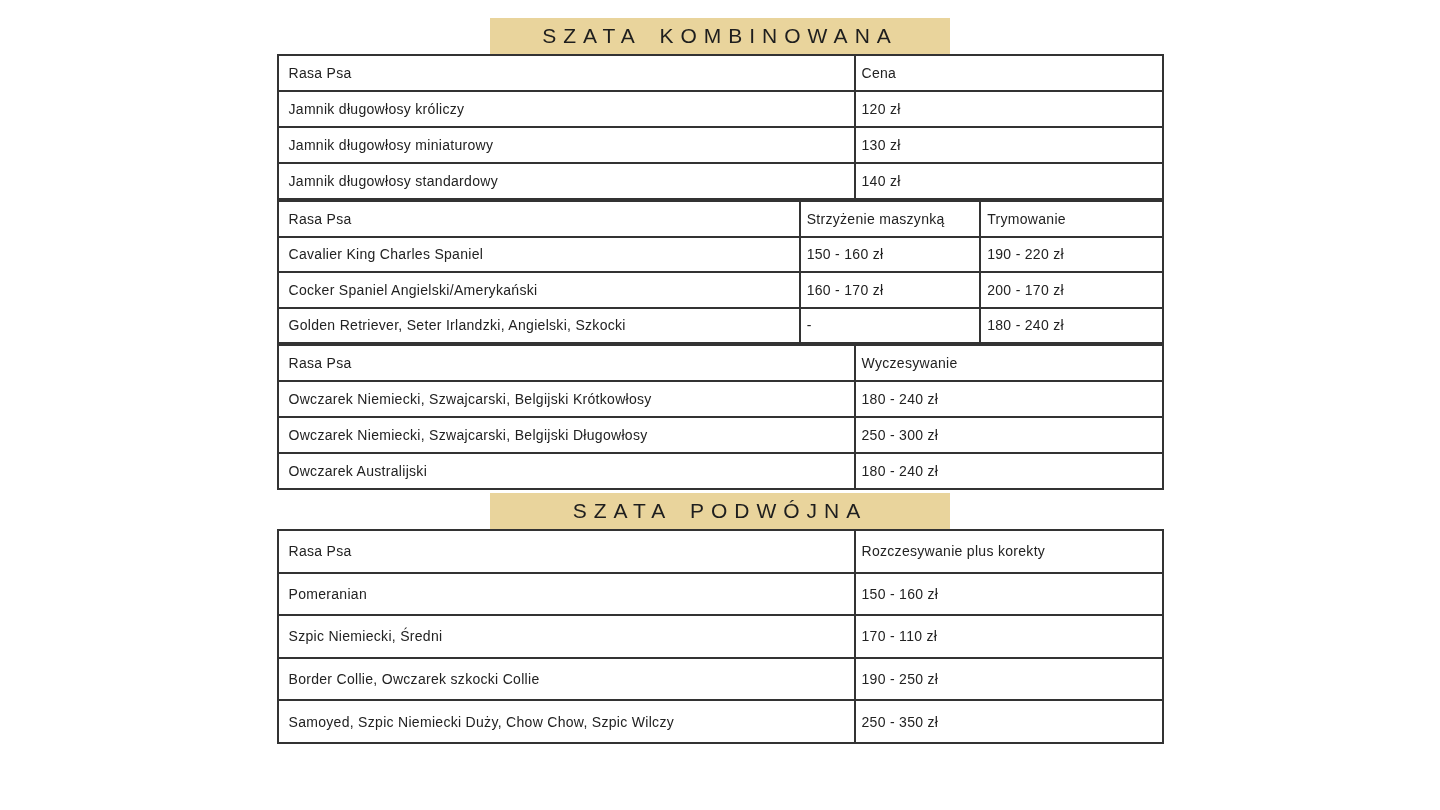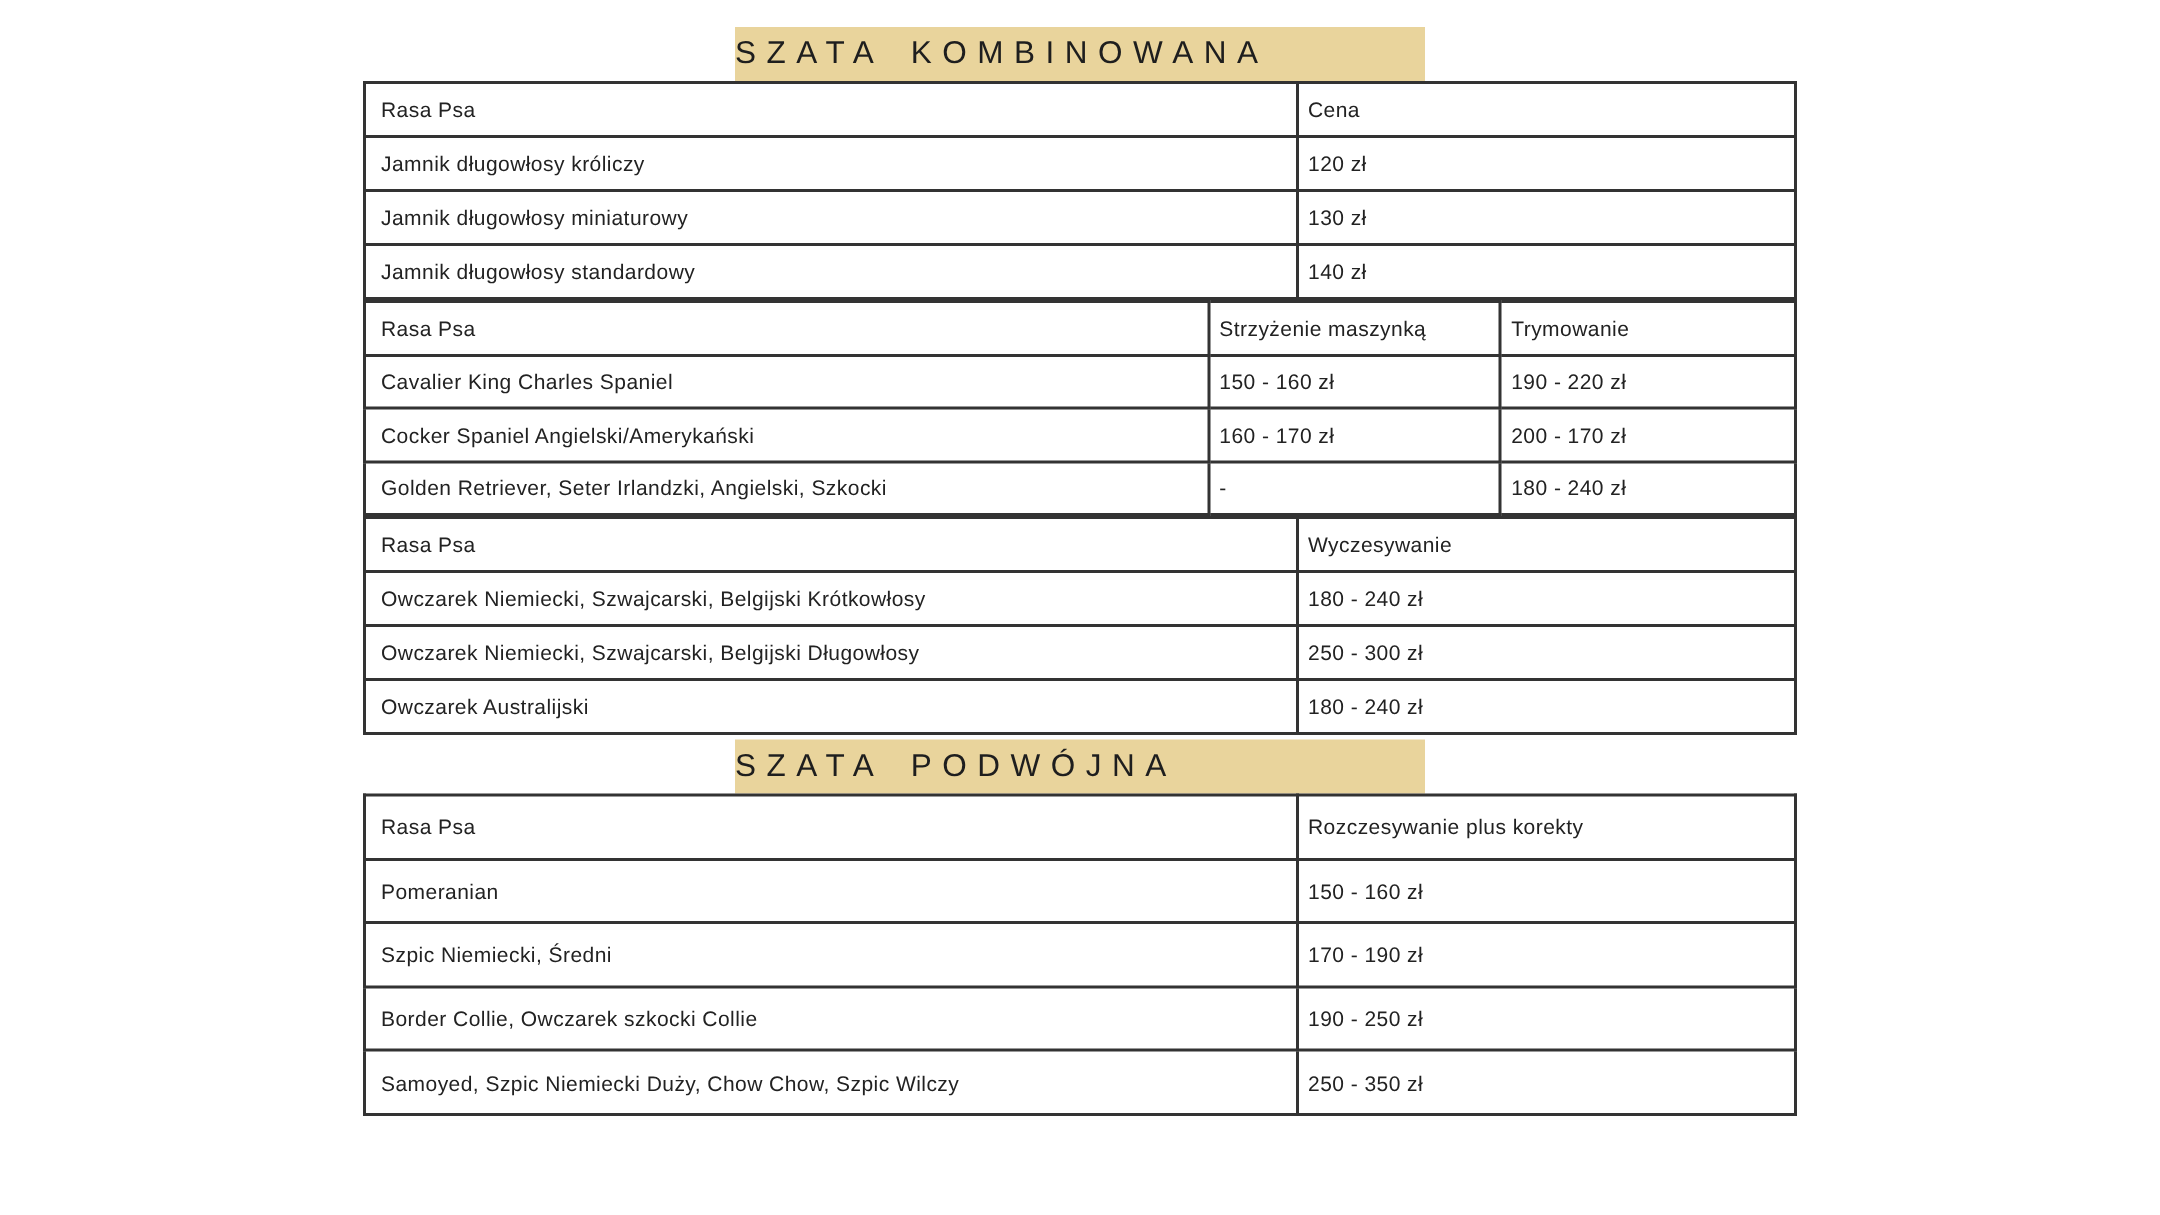--- a/index.html
+++ b/index.html
@@ -13,36 +13,36 @@
   }
   .page { width: 1440px; height: 810px; }
 
   .banner {
     width: 460px;
     height: 36px;
     margin: 0 auto;
     background: #e9d49c;
     display: flex;
     align-items: center;
-    justify-content: flex-start;
+    justify-content: center;
   }
   .banner span {
     font-size: 21px;
     letter-spacing: 7px;
     word-spacing: 6px;
     font-weight: 500;
     color: #1e1e1e;
     text-transform: uppercase;
     white-space: nowrap;
   }
   .banner-top { margin-top: 18px; }
   .banner-mid { margin-top: 3px; }
 
   table.t {
-    width: 956px;
+    width: 887px;
     margin: 0 auto;
     border-collapse: collapse;
     table-layout: fixed;
   }
   .t td, .t th {
     border: 2px solid #333333;
     font-size: 14px;
     font-weight: 400;
     text-align: left;
     padding: 2px 6px;
@@ -168,21 +168,21 @@
       <tr>
         <th class="left">Rasa Psa</th>
         <th>Rozczesywanie plus korekty</th>
       </tr>
       <tr>
         <td class="left">Pomeranian</td>
         <td>150 - 160 zł</td>
       </tr>
       <tr>
         <td class="left">Szpic Niemiecki, Średni</td>
-        <td>170 - 190 zł</td>
+        <td>170 - 110 zł</td>
       </tr>
       <tr>
         <td class="left">Border Collie, Owczarek szkocki Collie</td>
         <td>190 - 250 zł</td>
       </tr>
       <tr>
         <td class="left">Samoyed, Szpic Niemiecki Duży, Chow Chow, Szpic Wilczy</td>
         <td>250 - 350 zł</td>
       </tr>
     </tbody>

